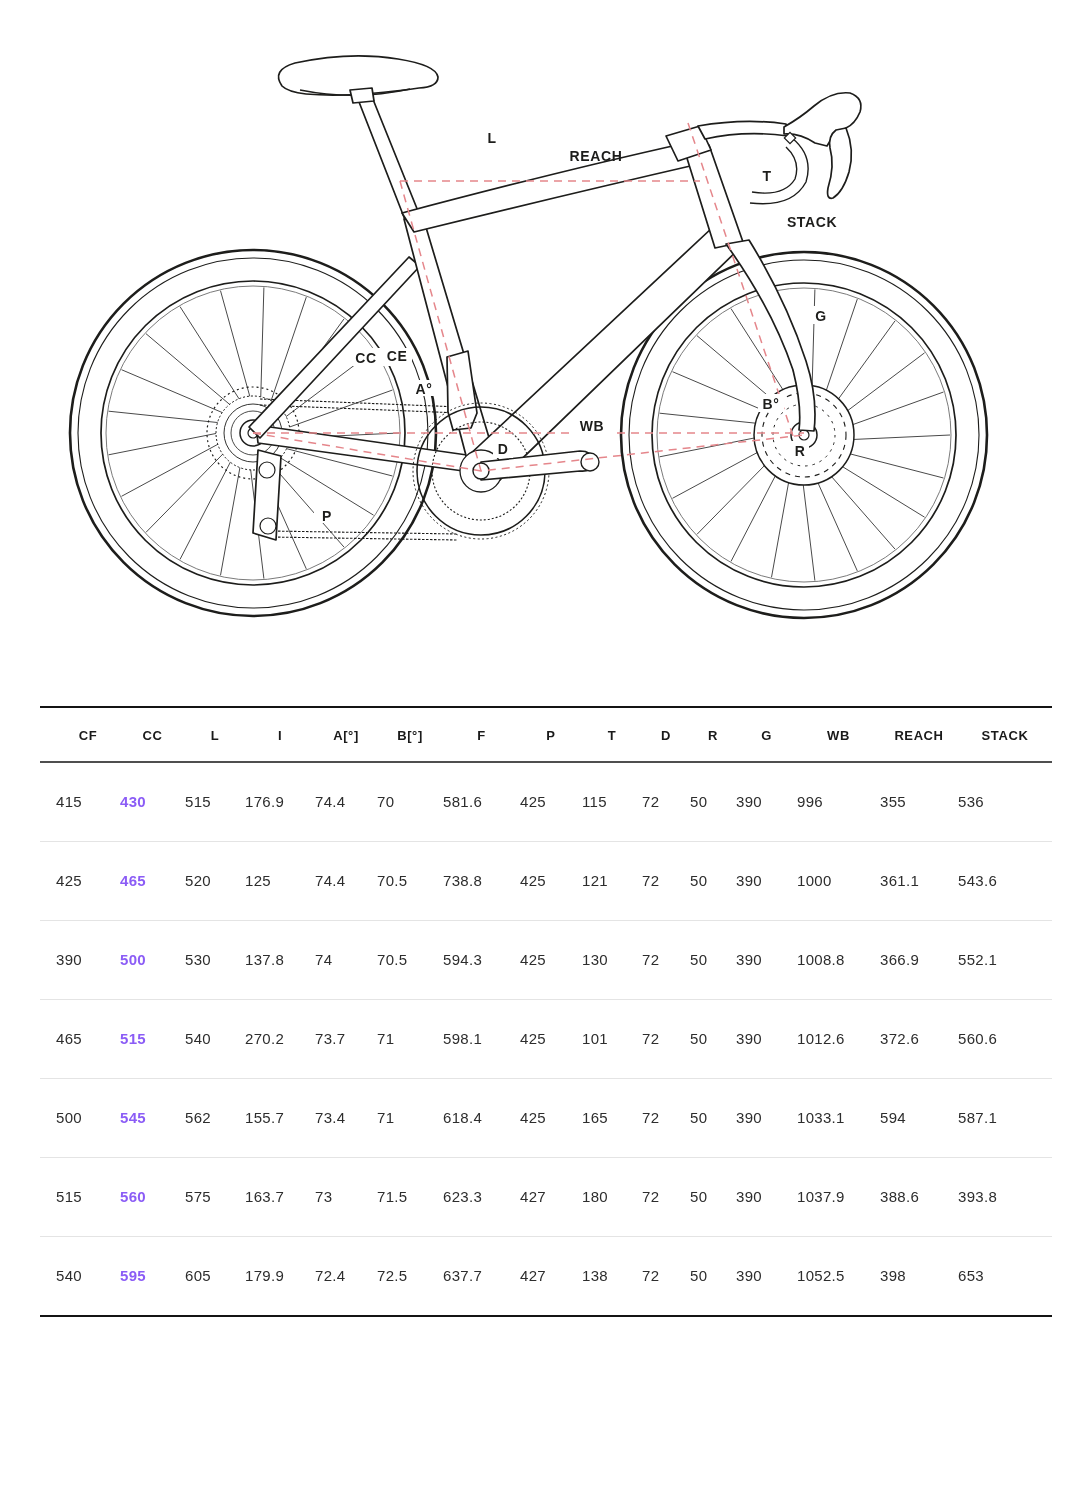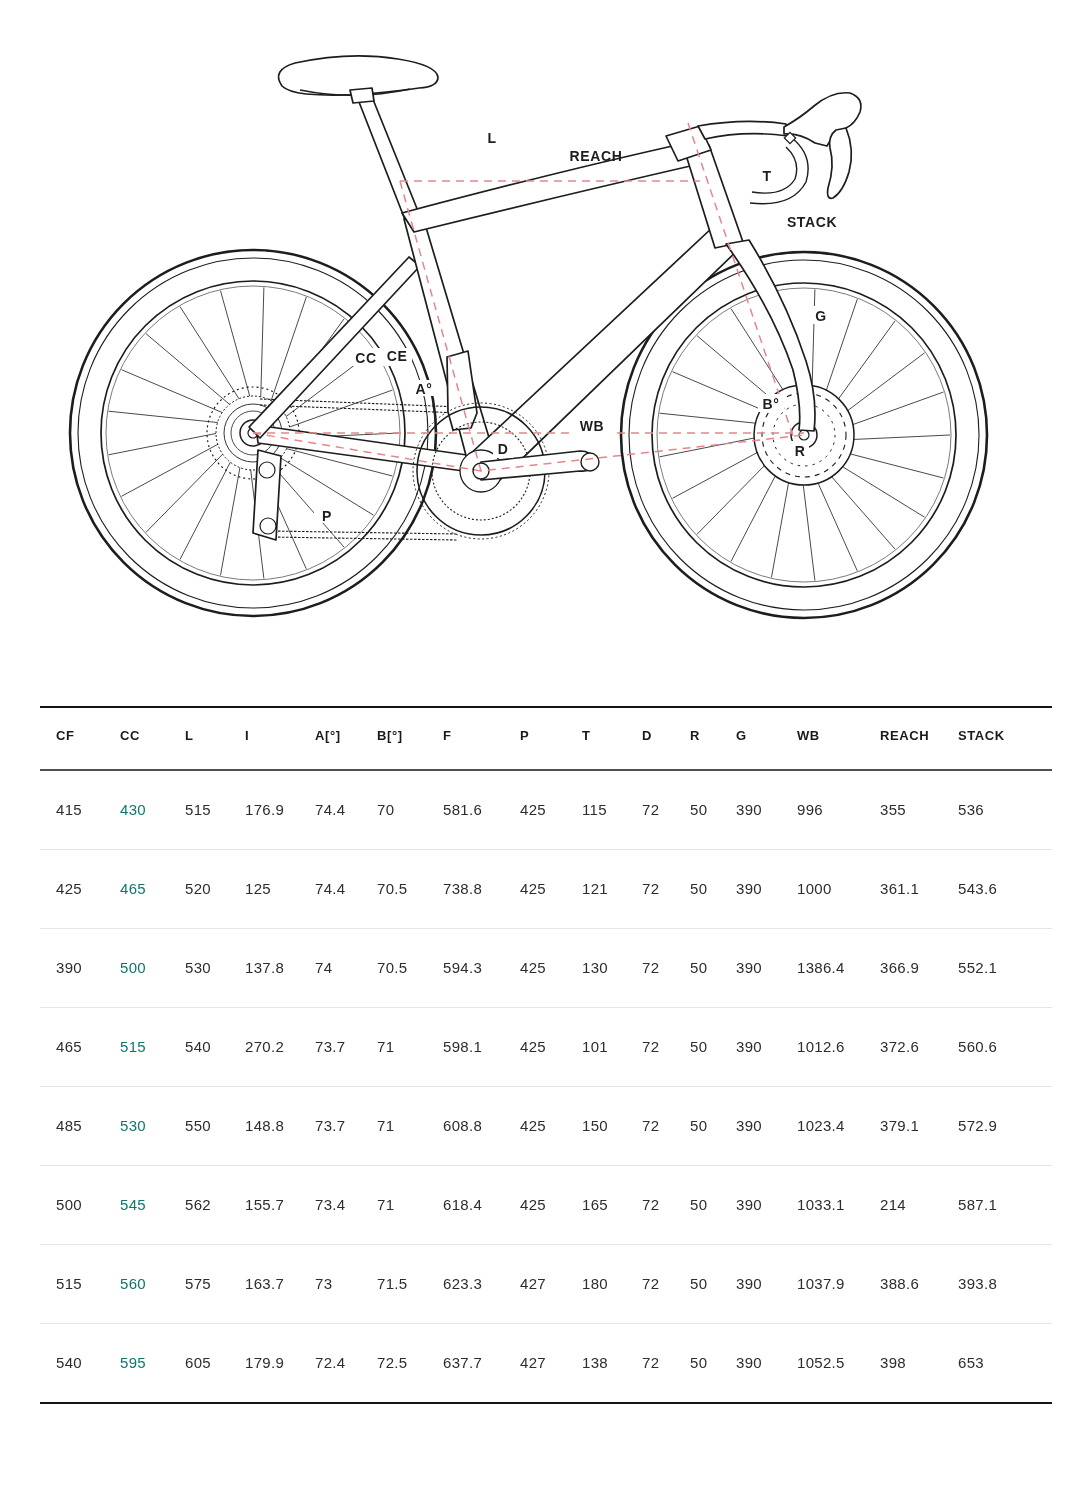--- a/index.html
+++ b/index.html
@@ -8,27 +8,27 @@
   svg{display:block;}
   svg text{font-family:"Liberation Sans","DejaVu Sans",sans-serif;font-weight:bold;font-size:14px;fill:#1d1d1b;letter-spacing:0.6px;}
   .frame-part{fill:#ffffff;stroke:#1d1d1b;stroke-width:1.7;stroke-linejoin:round;}
   .thin{fill:none;stroke:#1d1d1b;stroke-width:1.4;}
   .geo-dash{fill:none;stroke:#e5868b;stroke-width:1.5;stroke-dasharray:8 6;}
   .lblbg{fill:#ffffff;}
 
   .table-wrap{margin:14px 40px 0 40px;}
   table.geo{width:1012px;table-layout:fixed;border-collapse:collapse;
     border-top:2px solid #141414;border-bottom:2px solid #141414;}
-  table.geo th{font-size:13px;font-weight:bold;color:#1a1a1a;text-align:left;
-    letter-spacing:0.6px;padding:20px 0 26px 0;border-bottom:2px solid #4f4f4f;}
+  table.geo th{font-size:13px;font-weight:bold;color:#1a1a1a;text-align:center;
+    letter-spacing:0.6px;padding:20px 0 18px 0;border-bottom:2px solid #4f4f4f;}
   table.geo td{font-size:15px;font-weight:400;color:#2d2d2d;text-align:left;
     letter-spacing:0.3px;padding:29px 0;line-height:20px;}
   table.geo tbody tr:not(:last-child) td{border-bottom:1px solid #e4e4e4;}
   table.geo th:first-child, table.geo td:first-child{padding-left:16px;}
-  table.geo td.em{font-weight:normal;color:#0f766e;}
+  table.geo td.em{font-weight:bold;color:#8b5cf6;}
 </style>
 </head>
 <body>
 
 <div class="diagram-wrap">
 <svg width="1092" height="692" viewBox="0 0 1092 692">
 
   <g>
     <circle cx="253" cy="433" r="183" fill="none" stroke="#1d1d1b" stroke-width="2.6"></circle>
     <circle cx="253" cy="433" r="175" fill="none" stroke="#1d1d1b" stroke-width="1.1"></circle>
@@ -267,21 +267,21 @@
           <td>530</td>
           <td>137.8</td>
           <td>74</td>
           <td>70.5</td>
           <td>594.3</td>
           <td>425</td>
           <td>130</td>
           <td>72</td>
           <td>50</td>
           <td>390</td>
-          <td>1386.4</td>
+          <td>1008.8</td>
           <td>366.9</td>
           <td>552.1</td>
         </tr>
         <tr>
           <td>465</td>
           <td class="em">515</td>
           <td>540</td>
           <td>270.2</td>
           <td>73.7</td>
           <td>71</td>
@@ -289,51 +289,34 @@
           <td>425</td>
           <td>101</td>
           <td>72</td>
           <td>50</td>
           <td>390</td>
           <td>1012.6</td>
           <td>372.6</td>
           <td>560.6</td>
         </tr>
         <tr>
-          <td>485</td>
-          <td class="em">530</td>
-          <td>550</td>
-          <td>148.8</td>
-          <td>73.7</td>
-          <td>71</td>
-          <td>608.8</td>
-          <td>425</td>
-          <td>150</td>
-          <td>72</td>
-          <td>50</td>
-          <td>390</td>
-          <td>1023.4</td>
-          <td>379.1</td>
-          <td>572.9</td>
-        </tr>
-        <tr>
           <td>500</td>
           <td class="em">545</td>
           <td>562</td>
           <td>155.7</td>
           <td>73.4</td>
           <td>71</td>
           <td>618.4</td>
           <td>425</td>
           <td>165</td>
           <td>72</td>
           <td>50</td>
           <td>390</td>
           <td>1033.1</td>
-          <td>214</td>
+          <td>594</td>
           <td>587.1</td>
         </tr>
         <tr>
           <td>515</td>
           <td class="em">560</td>
           <td>575</td>
           <td>163.7</td>
           <td>73</td>
           <td>71.5</td>
           <td>623.3</td>

